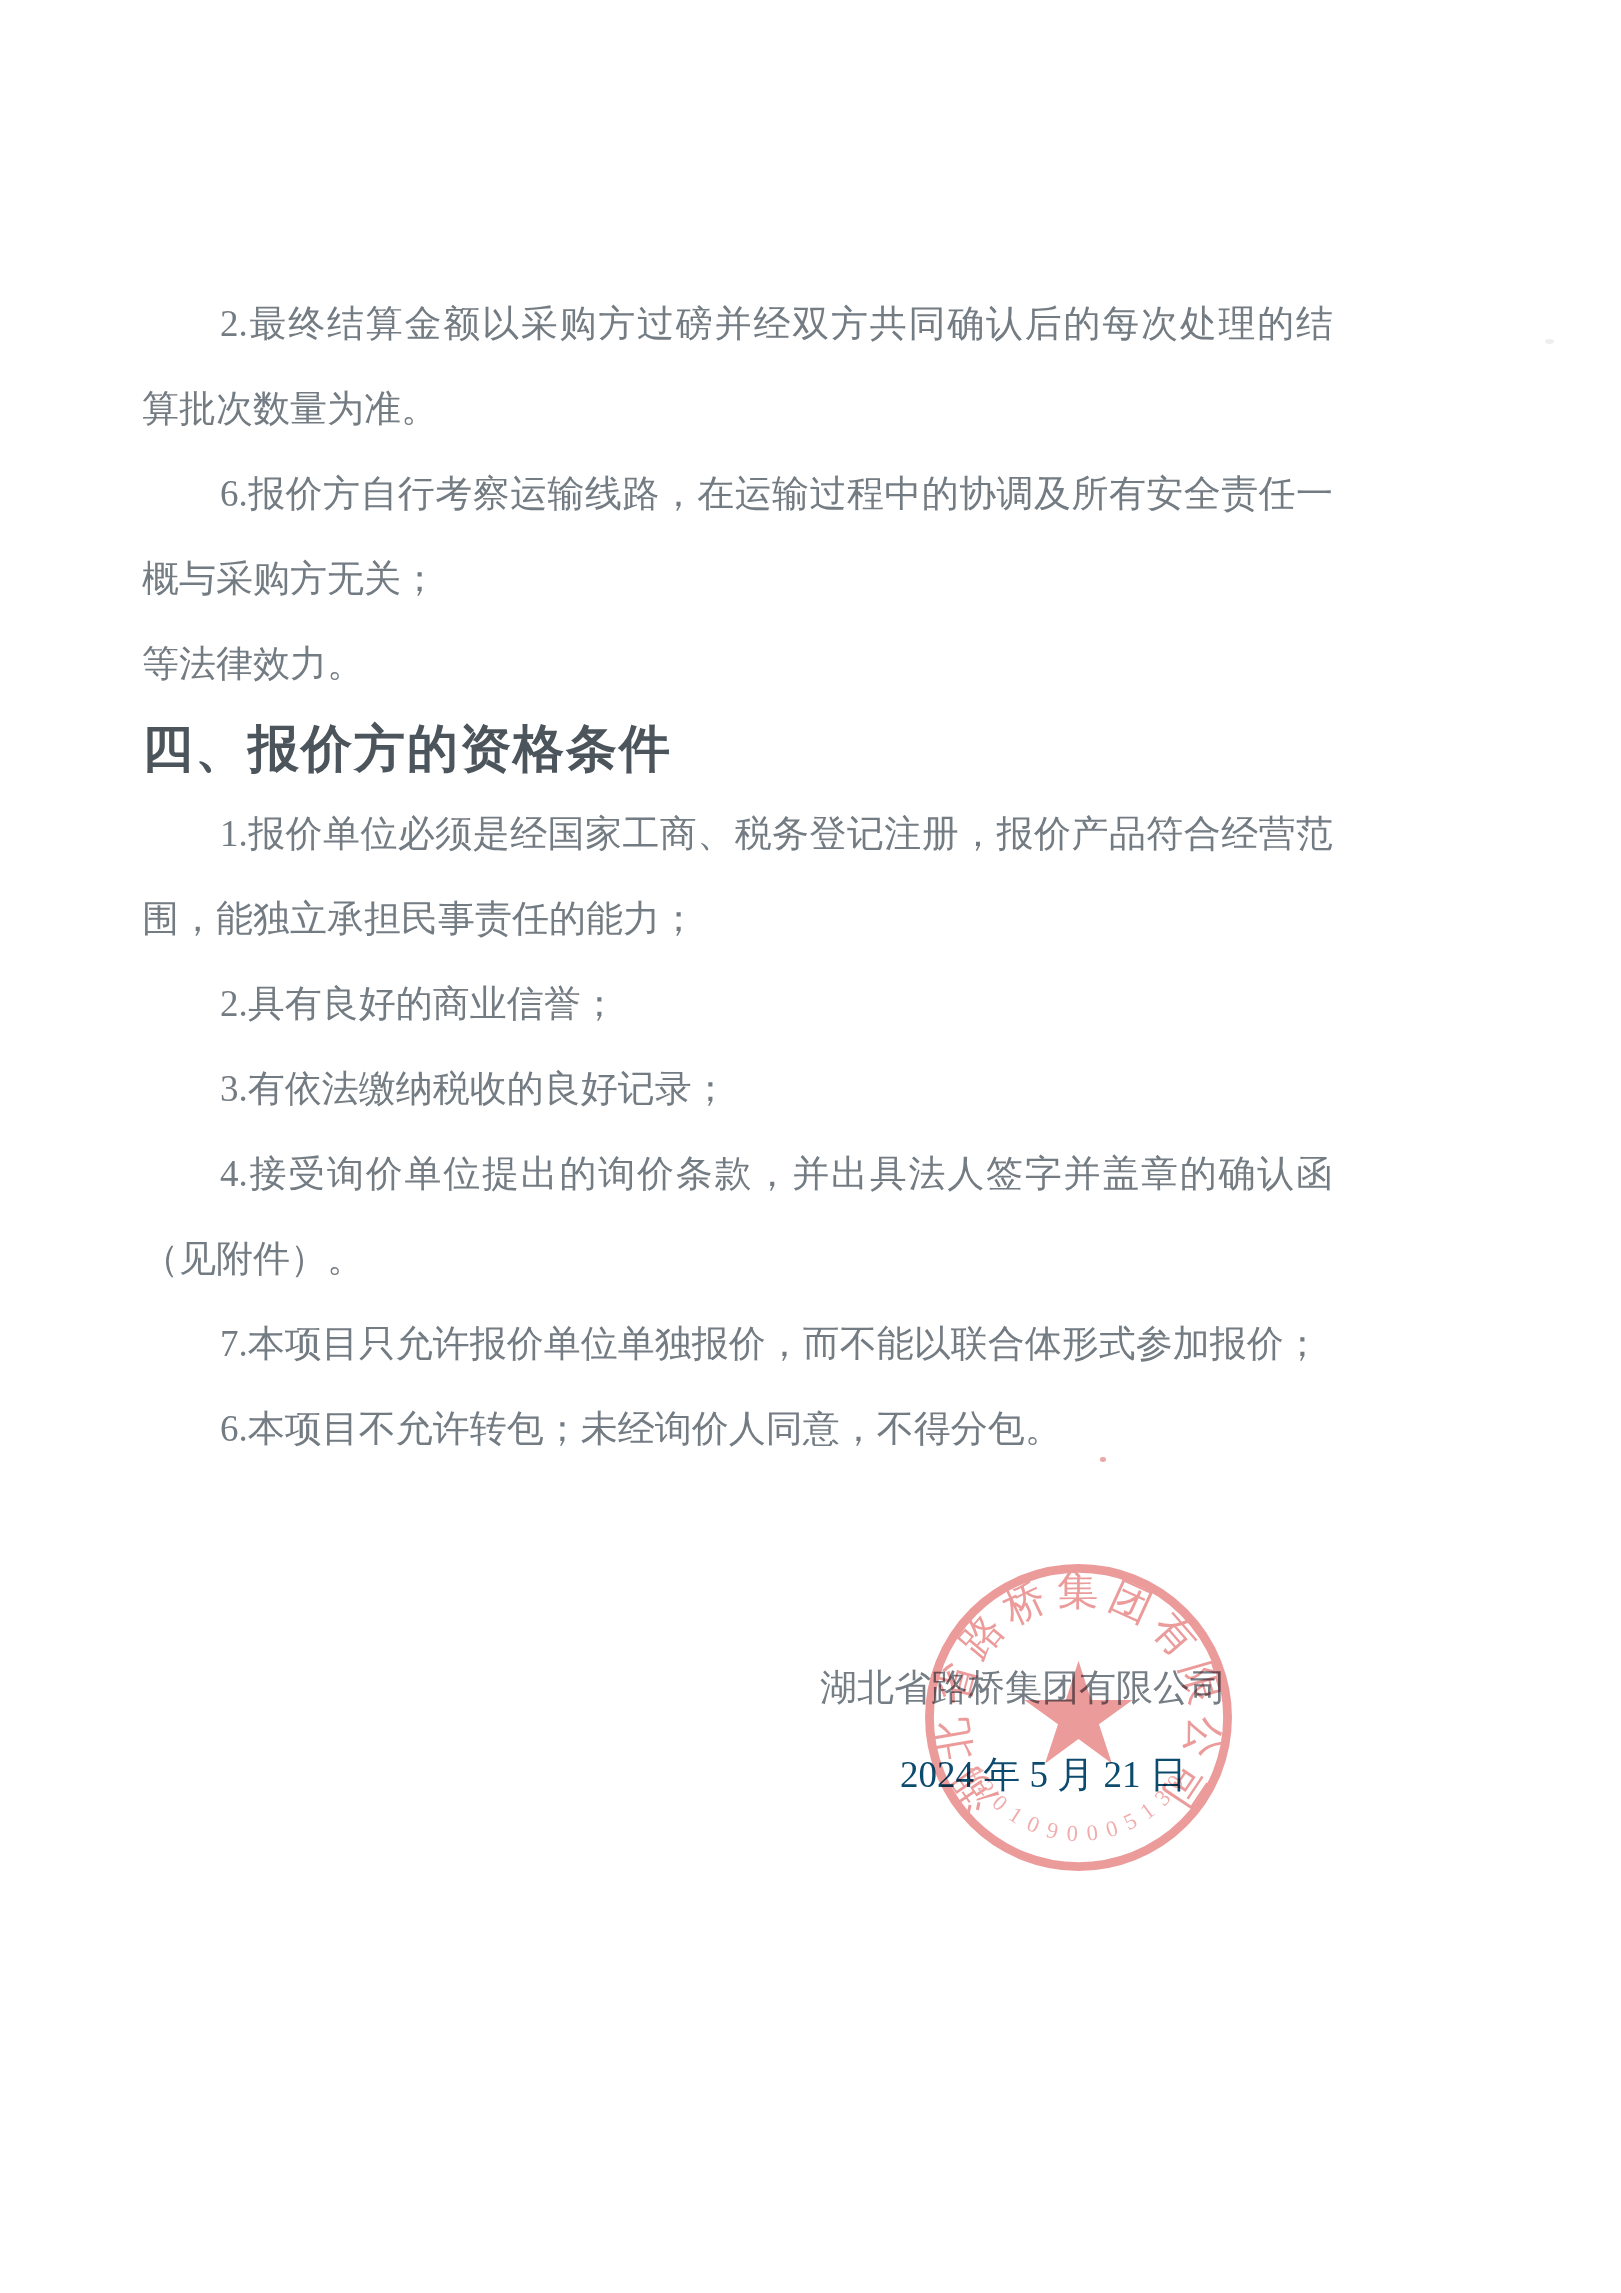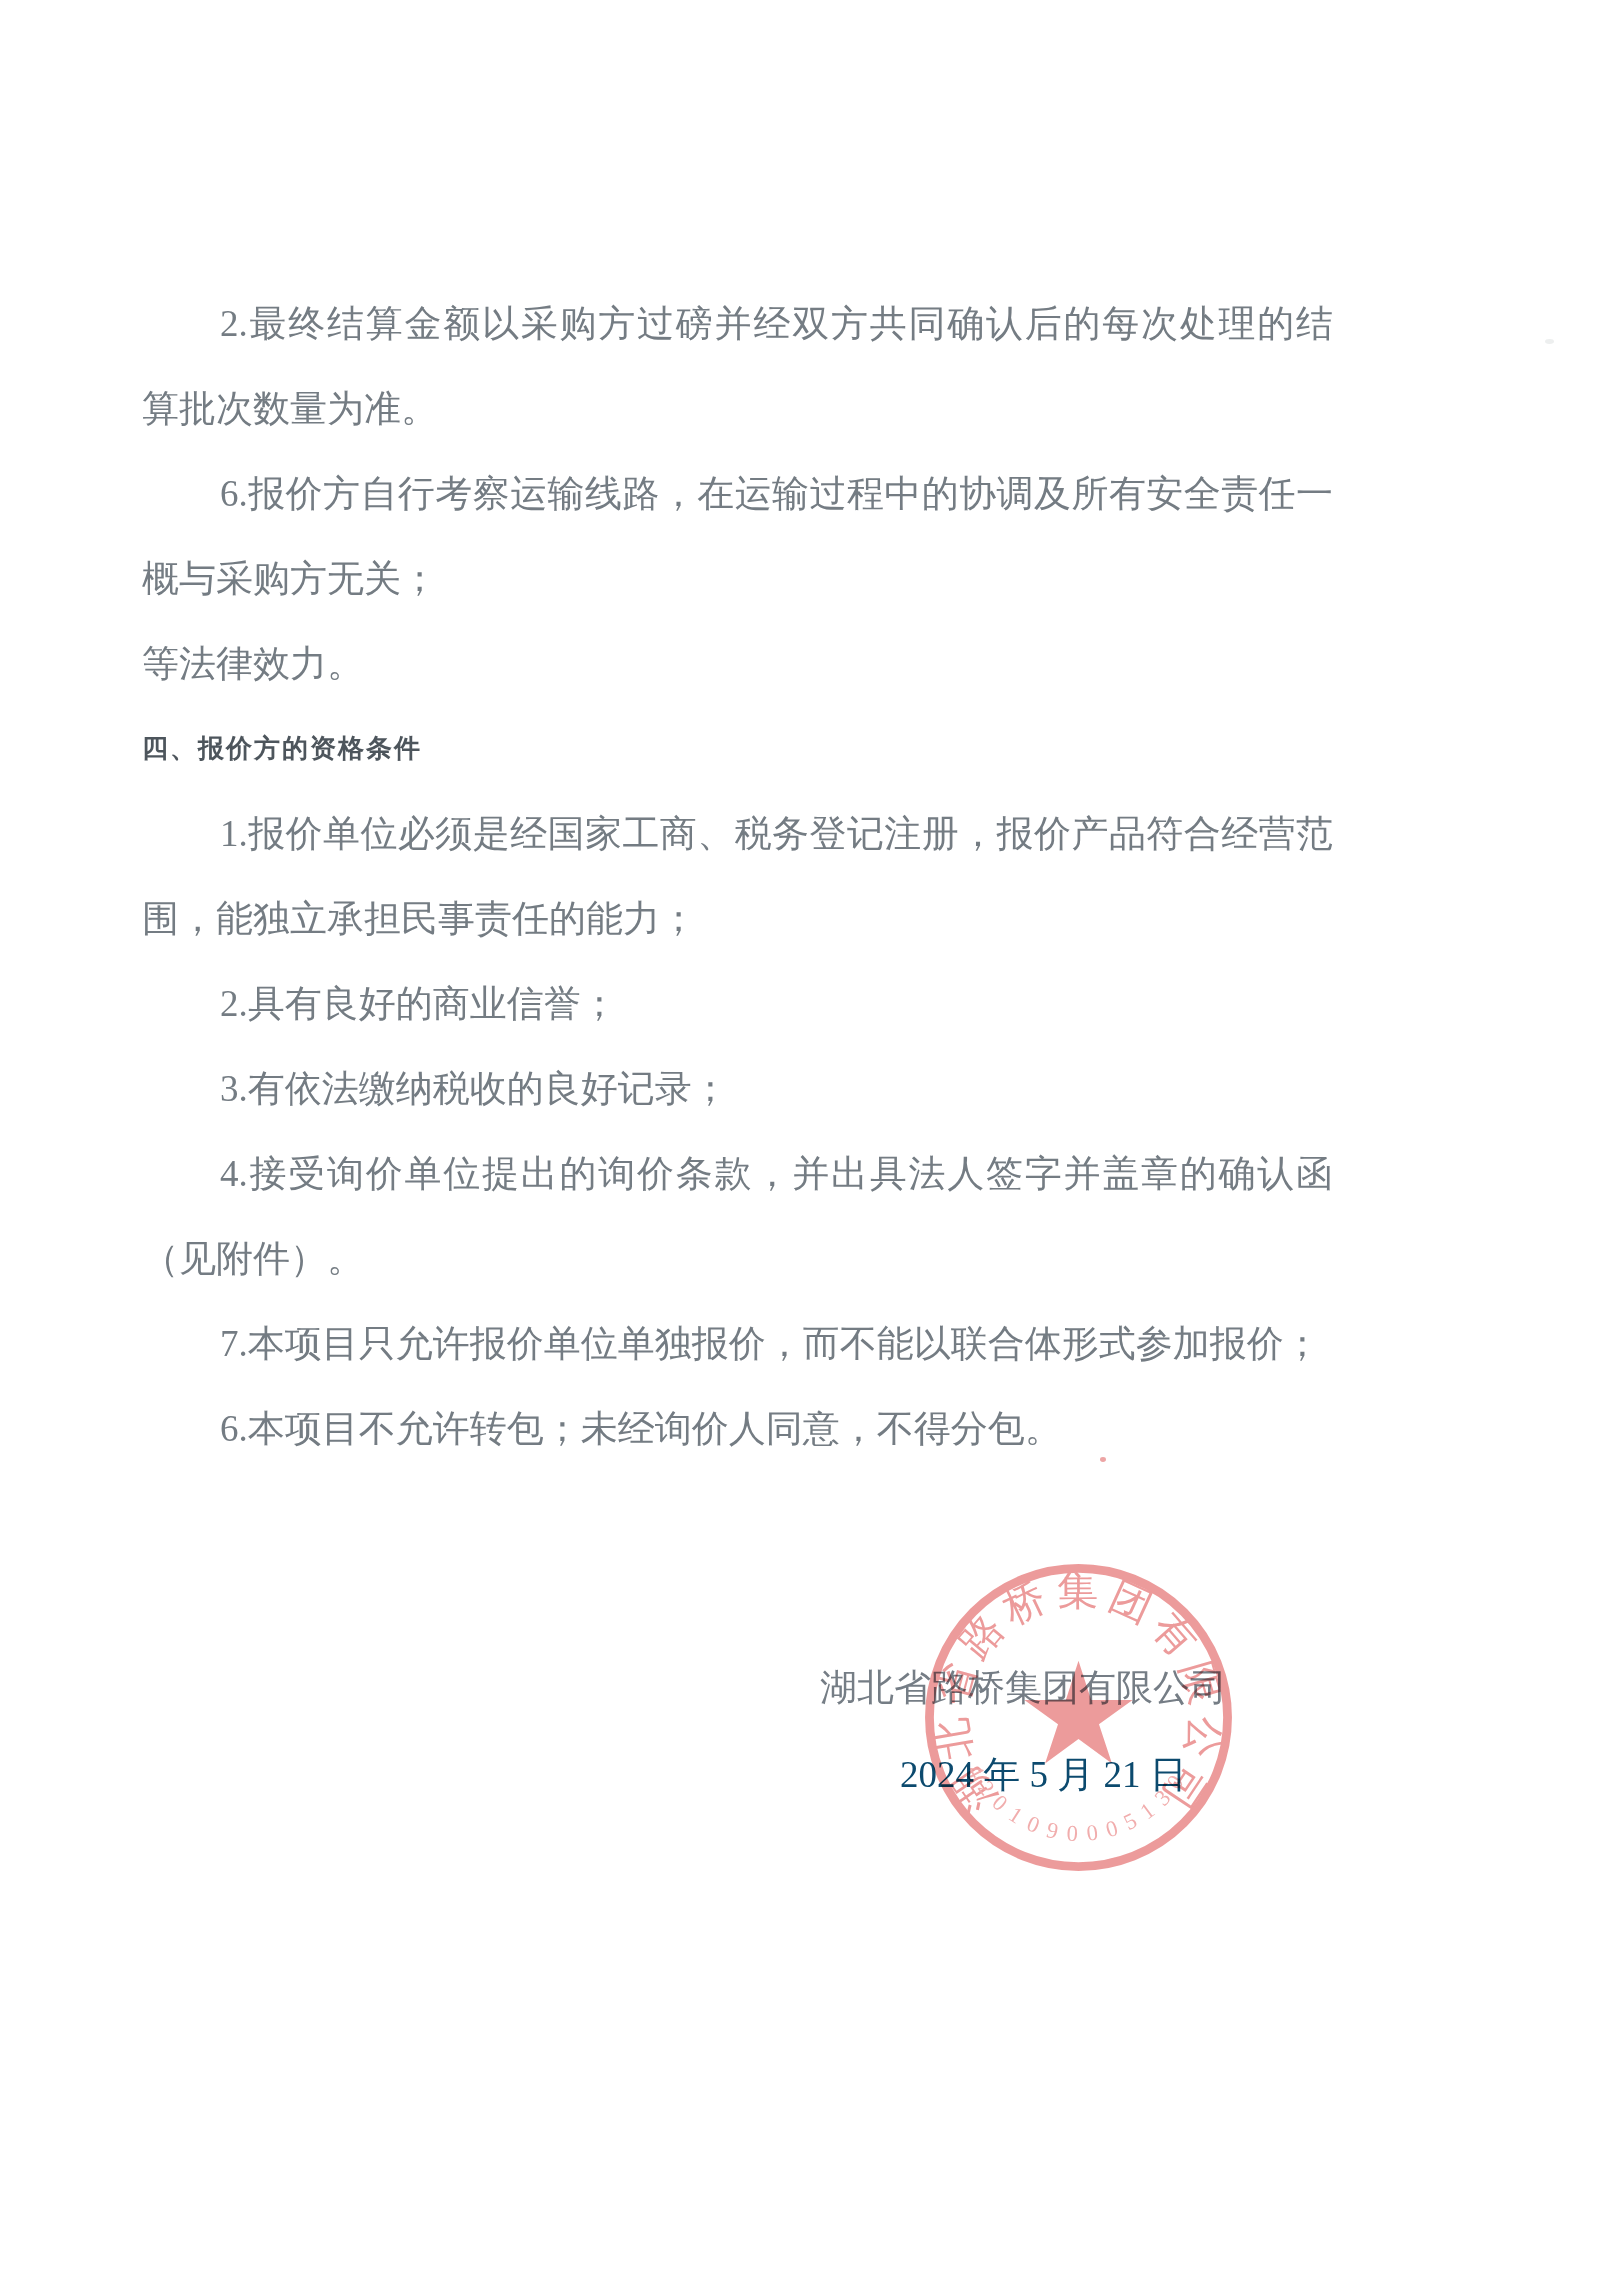--- a/index.html
+++ b/index.html
@@ -20,21 +20,21 @@
   .line{
     height:85px;line-height:85px;
     white-space:nowrap;
   }
   .line.indent{text-indent:78px;}
   .line.full{text-align:justify;text-align-last:justify;}
   .line.heading{
     font-family:"Liberation Sans","DejaVu Sans",sans-serif;
     font-weight:bold;
     color:#4d555c;
-    font-size:26px;
+    font-size:51px;
     letter-spacing:2px;
   }
   .sig-company{
     position:absolute;left:820px;top:1666px;
     font-size:37px;line-height:43px;color:#757d85;
     white-space:nowrap;z-index:2;
   }
   .sig-date{
     position:absolute;left:900px;top:1753px;
     font-size:37px;line-height:43px;color:#0c4a6e;

